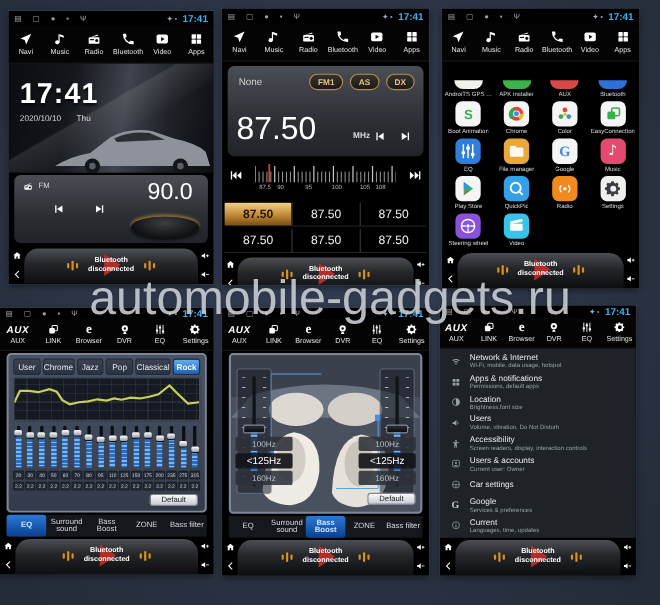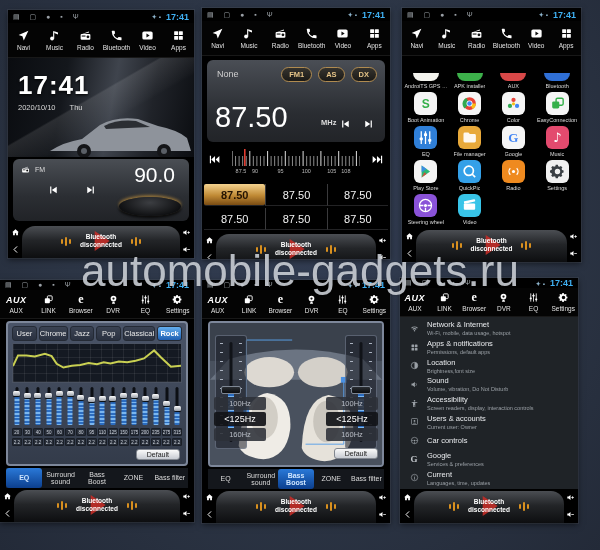--- a/index.html
+++ b/index.html
@@ -1334,21 +1334,21 @@
         </div>
     </div>
       <div class="set-item">
       <span class="set-ico">
           <svg viewBox="0 0 24 24">
             <path d="M4 9.5v5h3.6L13 19V5L7.6 9.5z" fill="#9aa0a6"></path>
             <path d="M15.5 8.5a5 5 0 0 1 0 7" fill="none" stroke="#9aa0a6" stroke-width="1.8"></path>
           </svg>
         </span>
       <div>
-          <div class="set-title">Sound</div>
+          <div class="set-title">Users</div>
           <div class="set-sub">Volume, vibration, Do Not Disturb</div>
         </div>
     </div>
       <div class="set-item">
       <span class="set-ico">
           <svg viewBox="0 0 24 24">
             <g fill="#9aa0a6">
               <circle cx="12" cy="4.8" r="2.2"></circle>
               <path d="M4.5 8h15v2.2H14v11.3h-2.2v-5.6h-1.6v5.6H8V10.2H4.5z"></path>
             </g>
@@ -1376,21 +1376,21 @@
       <span class="set-ico">
           <svg viewBox="0 0 24 24">
             <g stroke="#9aa0a6" stroke-width="1.8" fill="none">
               <circle cx="12" cy="12" r="8.5"></circle>
               <path d="M3.5 12h5.5M15 12h5.5M12 15v5.5"></path>
             </g>
             <circle cx="12" cy="12" r="2.2" fill="#9aa0a6"></circle>
           </svg>
         </span>
       <div>
-          <div class="set-title">Car controls</div>
+          <div class="set-title">Car settings</div>
         </div>
     </div>
       <div class="set-item">
       <span class="set-ico">
           <span class="set-g">G</span>
         </span>
       <div>
           <div class="set-title">Google</div>
           <div class="set-sub">Services &amp; preferences</div>
         </div>

